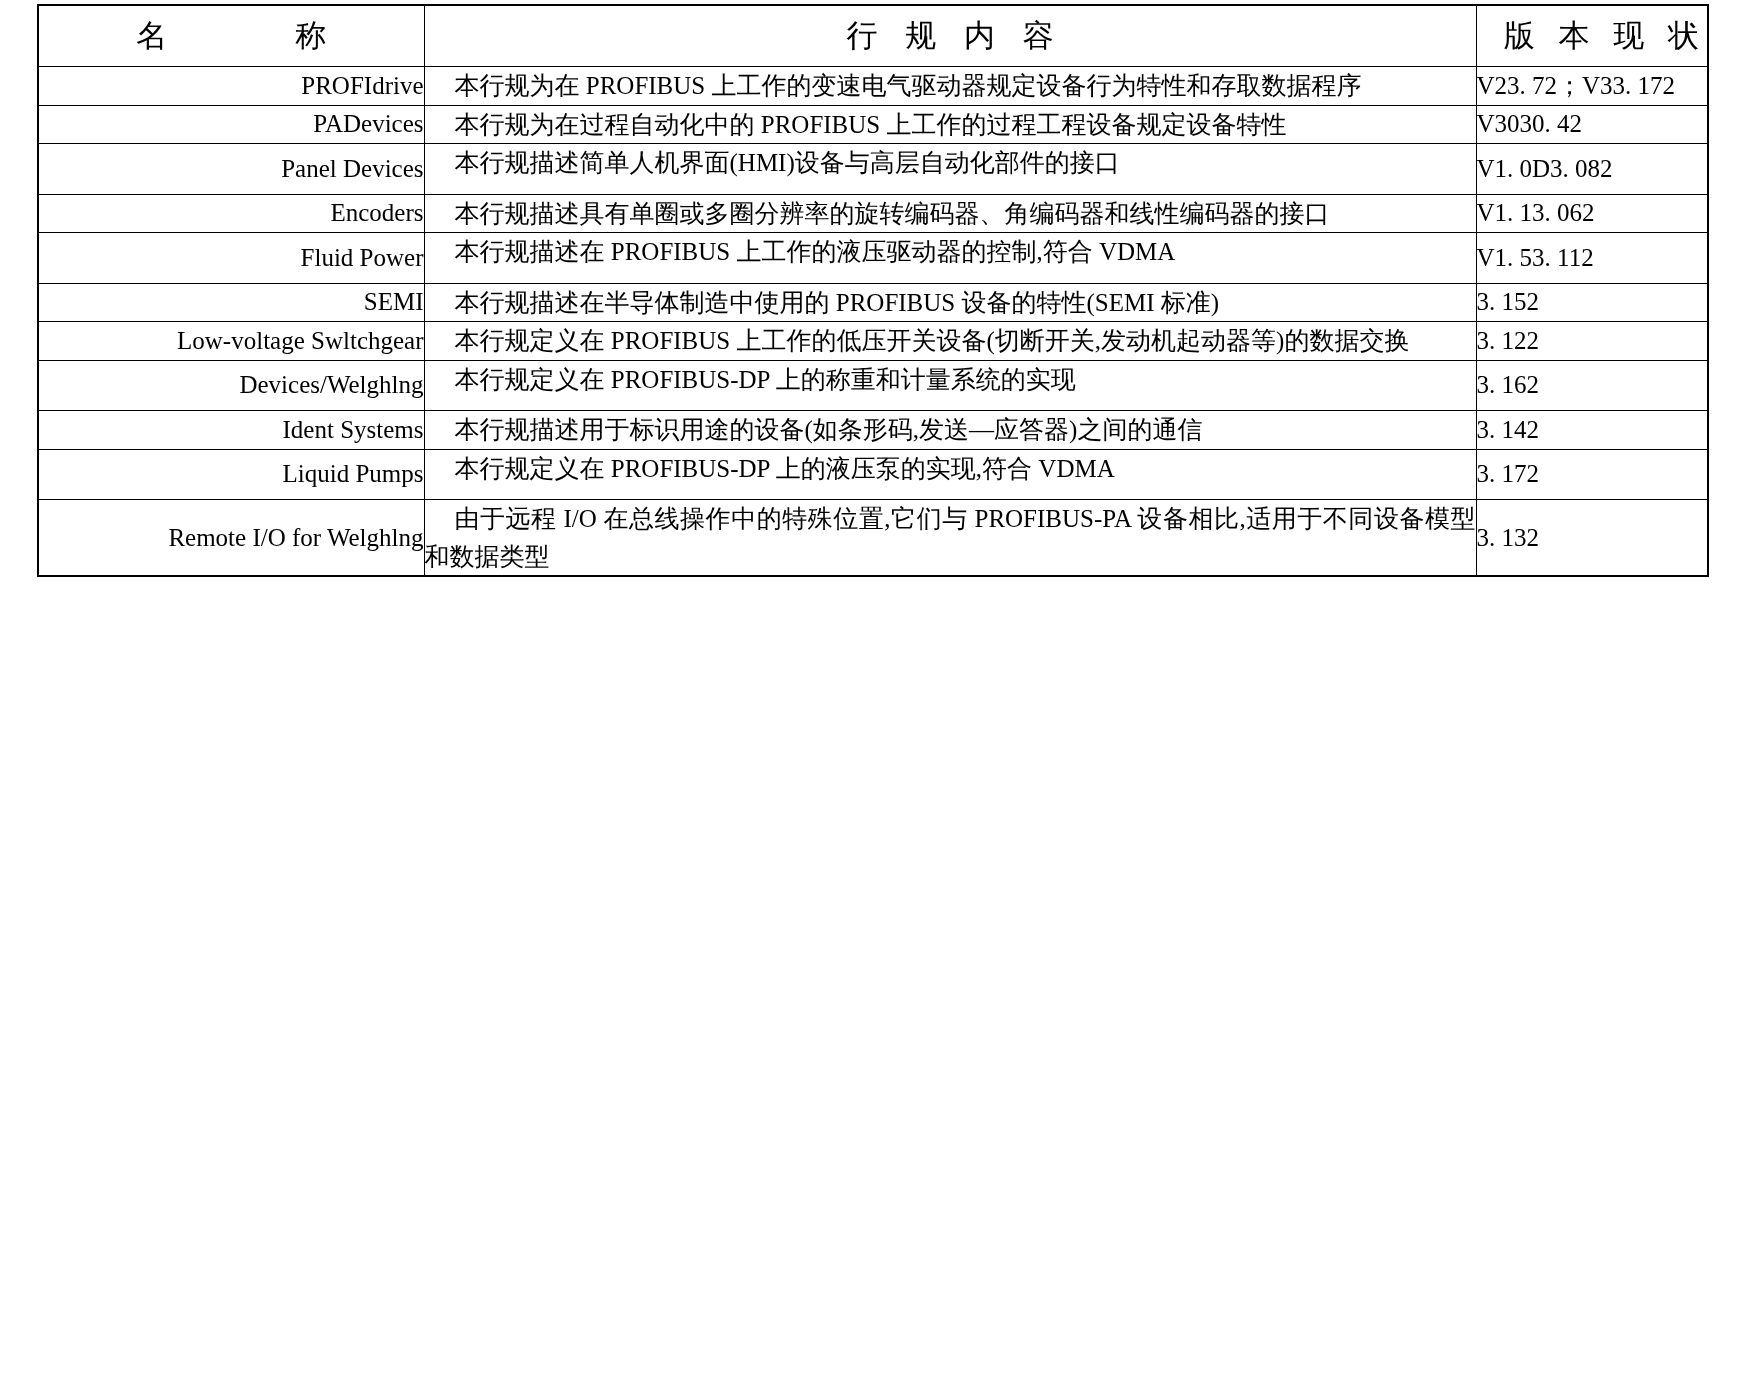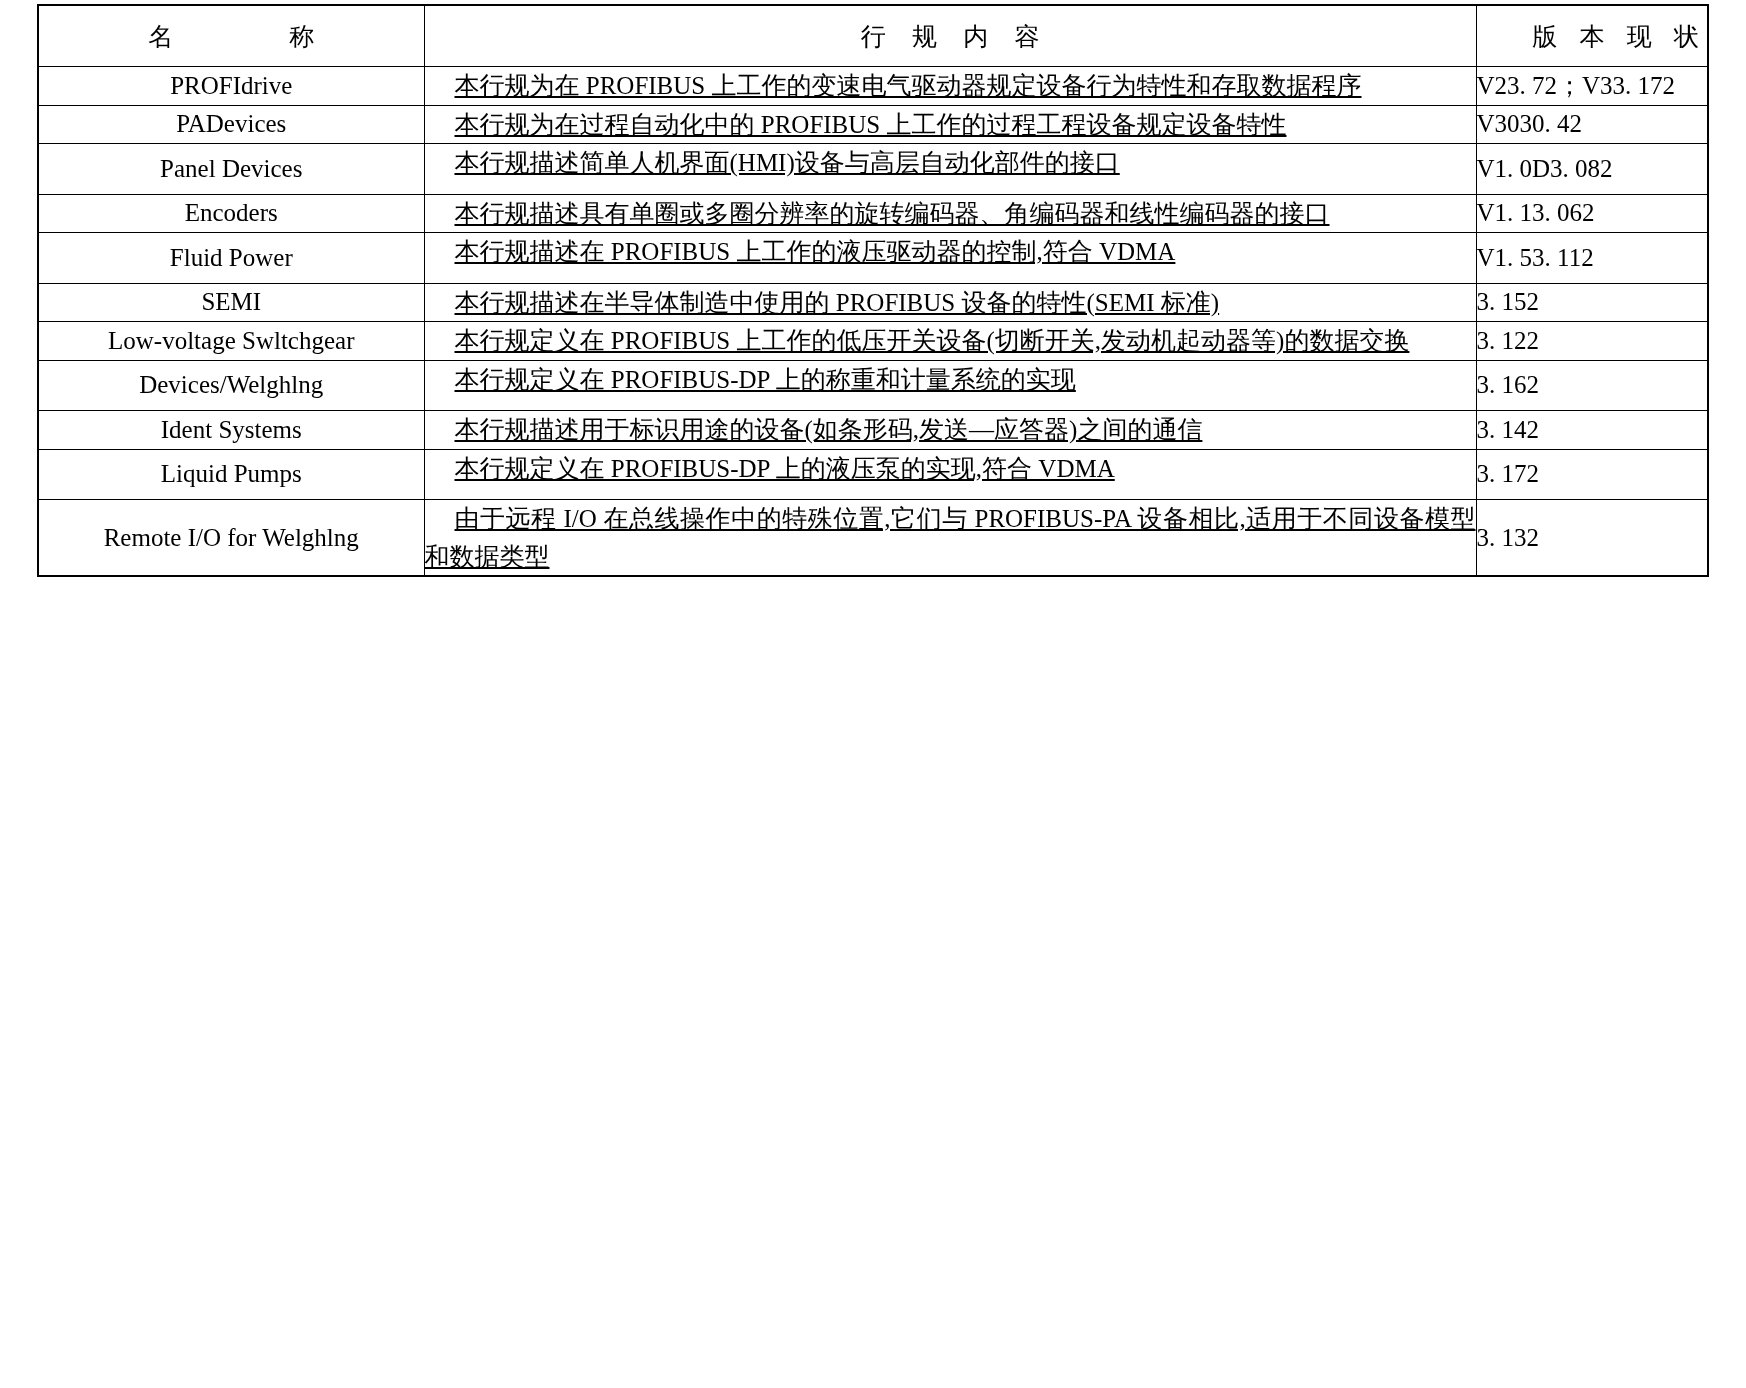--- a/index.html
+++ b/index.html
@@ -38,42 +38,41 @@
     padding: 0;
   }
   
   table.spec-table {
     border: 2px solid #000000;
   }
 
   thead th {
     font-weight: normal;
     height: 60px;
-    font-size: 25px;
+    font-size: 31px;
     letter-spacing: 10px;
     text-indent: 10px;
     text-align: center;
   }
   thead th.h-name { letter-spacing: 22px; text-indent: 22px; }
   thead th.h-ver  { letter-spacing: 8px;  text-indent: 8px; text-align: right; }
 
   td.name-cell {
-    text-align: center;
+    text-align: right;
     font-size: 25px;
     padding: 10px 6px;
     line-height: 1.35;
   }
   td.desc-cell {
     font-size: 25px;
     line-height: 1.5;
     padding: 14px 16px 14px 14px;
     text-align: justify;
     text-justify: inter-character;
     text-indent: 30px;
-    text-decoration: underline;
   }
   td.ver-cell {
     font-size: 25px;
     padding: 10px 4px;
     white-space: nowrap;
   }
   tr.one-line td.desc-cell { padding-bottom: 12px; }
 </style>
 </head>
 <body>

